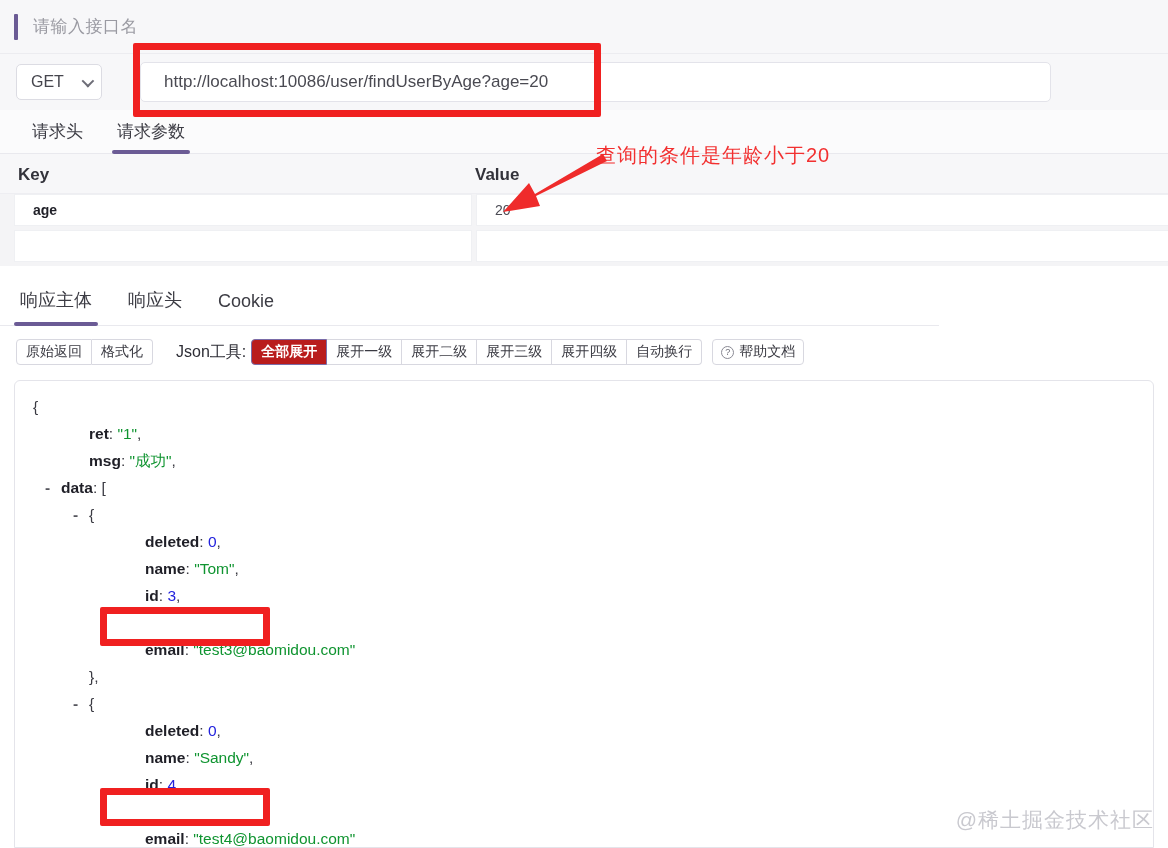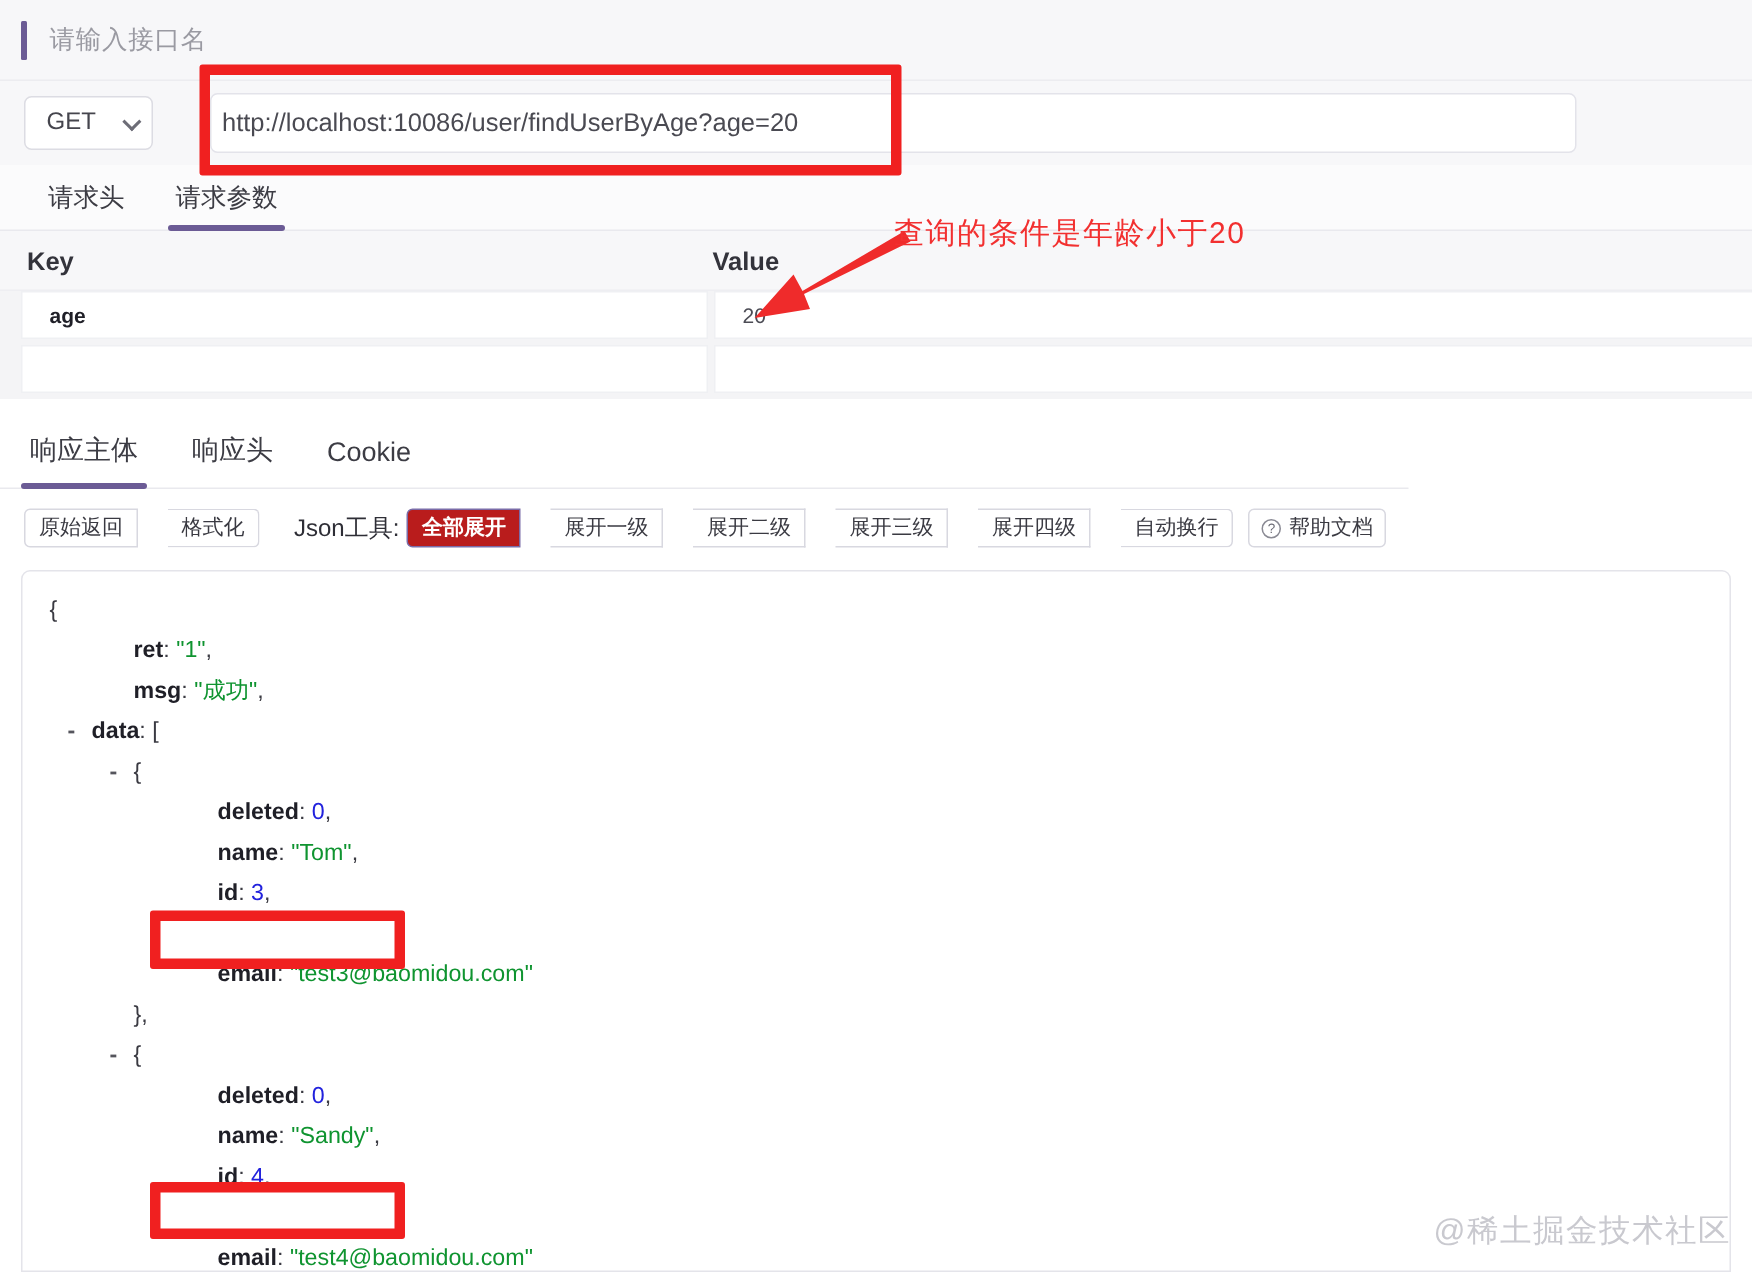--- a/index.html
+++ b/index.html
@@ -42,21 +42,21 @@
     padding:0 10px 0 14px;
     font-size:16px; color:#45454d;
   }
   .chev{ width:9px; height:9px; border-right:2px solid #6d6d77; border-bottom:2px solid #6d6d77;
          transform:rotate(45deg) translateY(-2px); }
   .url-box{
     position:absolute; left:140px; top:62px;
     width:911px; height:40px;
     background:#fff; border:1px solid #e3e3ea; border-radius:5px;
     display:flex; align-items:center;
-    padding-left:7px;
+    padding-left:23px;
     font-size:17px; color:#4a4a52;
     overflow:hidden; white-space:nowrap;
   }
 
   
   .req-tabs{
     position:absolute; left:0; top:110px; width:1168px; height:44px;
     background:#fbfbfc;
     display:flex; align-items:flex-end;
     border-bottom:1px solid #e9e9ee;
@@ -109,21 +109,21 @@
   .rtab.active::after{
     content:""; position:absolute; left:-6px; right:-6px; bottom:-1px;
     height:4px; background:#6b5b95; border-radius:2px;
   }
 
   
   .json-toolbar{
     position:absolute; left:0; top:326px; width:1168px; height:52px;
     background:#fff; display:flex; align-items:center;
   }
-  .btn-group{ display:flex; margin-left:16px;gap:20px; }
+  .btn-group{ display:flex; margin-left:16px; }
   .tb-btn{
     height:26px; padding:0 9px;
     background:#fff; border:1px solid #d8d8e0;
     font-size:14px; color:#3a3a42;
     display:flex; align-items:center; cursor:pointer;
   }
   .btn-group .tb-btn + .tb-btn{ border-left:none; }
   .btn-group .tb-btn:first-child{ border-radius:4px 0 0 4px; }
   .btn-group .tb-btn:last-child{ border-radius:0 4px 4px 0; }
   .tb-label{ margin-left:23px; font-size:16px; color:#2e2e36; }

